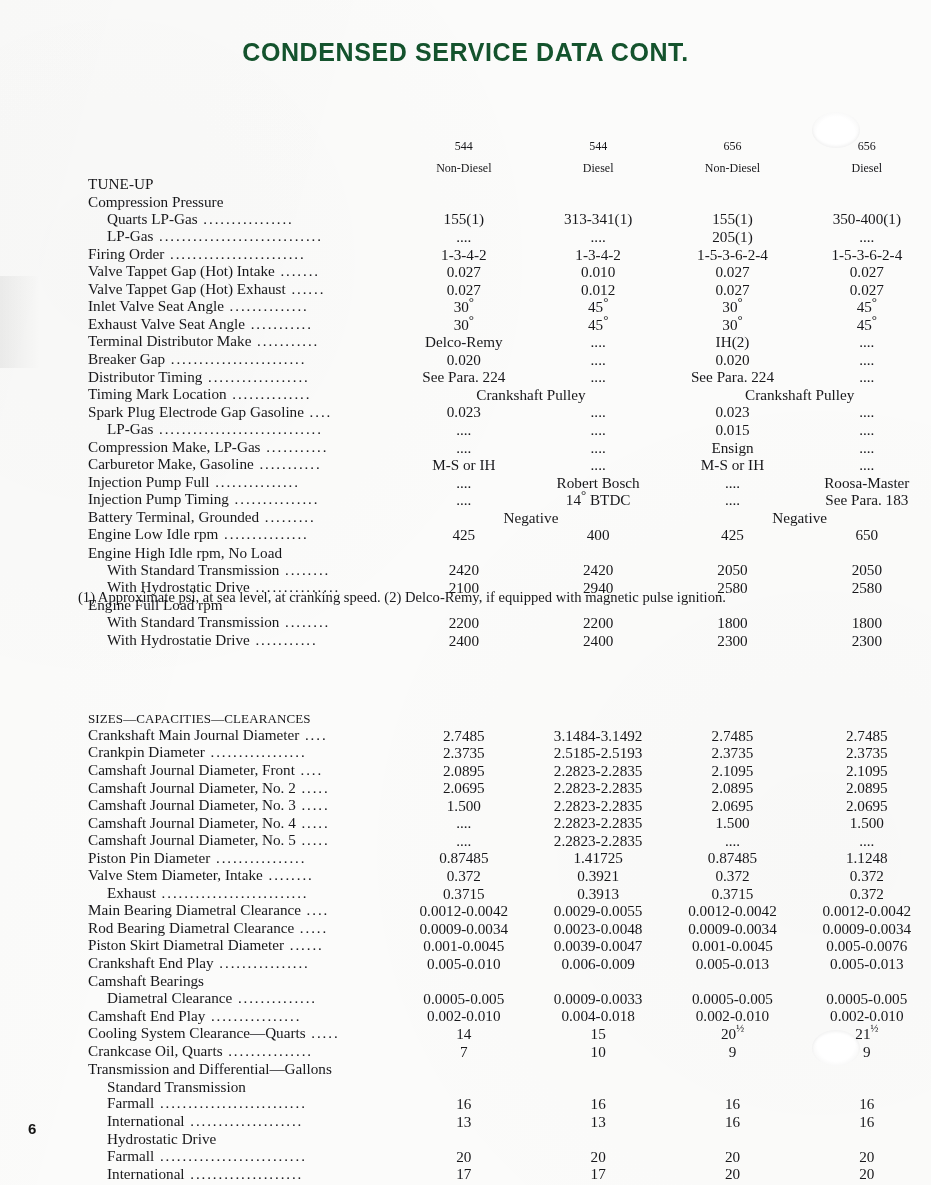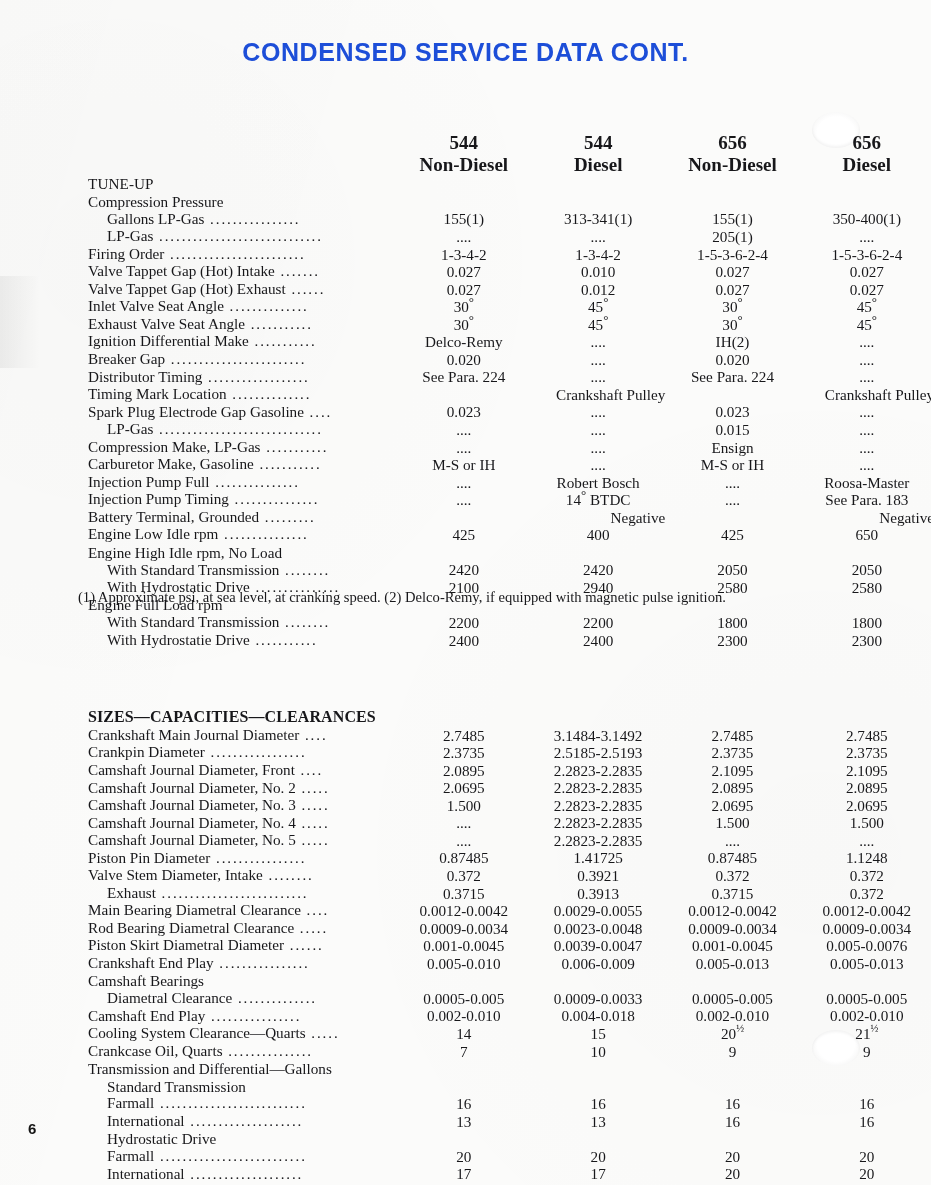--- a/index.html
+++ b/index.html
@@ -32,51 +32,51 @@
   .page{position:relative;width:931px;height:1185px;}
 
   
   .doc-title{
     position:absolute;left:0;top:38px;width:931px;
     text-align:center;
     font-family:"Liberation Sans",sans-serif;
     font-weight:bold;
     font-size:25px;
     letter-spacing:0.6px;
-    color:#1d4ed8;
+    color:#14532d;
   }
 
   
   .spec-table{
     position:absolute;
     left:88px; top:132px;
     width:846px;
     border-collapse:collapse;
     font-size:15.2px;
     line-height:1.0;
   }
   .spec-table td{padding:0;vertical-align:bottom;white-space:nowrap;}
 
   td.lbl{width:282px;}
   td.col{width:131px;text-align:center;}
-  td.span4{text-align:right;}
+  td.span4{text-align:center;}
 
   
   tr.r{height:17.55px;}
   tr.hdr-top{height:20px;}
   tr.hdr-bot{height:22px;}
   tr.gap-lg{height:60px;}
 
   .hdr-top td,.hdr-bot td{
-    text-align:center;font-weight:bold;font-size:19px;
+    text-align:center;font-weight:normal;font-size:12px;
   }
   .hdr-top td.lbl,.hdr-bot td.lbl{text-align:left;}
 
   .sec{font-weight:normal;letter-spacing:0.1px;}
-  .sec-sizes{font-weight:bold;font-size:16px;letter-spacing:0.1px;}
+  .sec-sizes{font-weight:normal;font-size:13px;letter-spacing:0.1px;}
 
   .ind1{padding-left:19px !important;}
   .ind2{padding-left:19px !important;}
   .dots{letter-spacing:1.9px;font-size:15px;}
 
   .deg{font-size:13px;vertical-align:super;line-height:0;}
   .frac{font-size:10.5px;vertical-align:super;line-height:0;position:relative;top:-1px;}
 
   
   .footnote{
@@ -127,21 +127,21 @@
           <td class="col"></td>
         </tr>
         <tr class="r">
           <td class="lbl"><span>Compression Pressure</span></td>
           <td class="col"></td>
           <td class="col"></td>
           <td class="col"></td>
           <td class="col"></td>
         </tr>
         <tr class="r">
-          <td class="lbl ind1"><span>Gallons LP-Gas</span><span class="dots"> ................</span></td>
+          <td class="lbl ind1"><span>Quarts LP-Gas</span><span class="dots"> ................</span></td>
           <td class="col">155(1)</td>
           <td class="col">313-341(1)</td>
           <td class="col">155(1)</td>
           <td class="col">350-400(1)</td>
         </tr>
         <tr class="r">
           <td class="lbl ind1"><span>LP-Gas</span><span class="dots"> .............................</span></td>
           <td class="col">....</td>
           <td class="col">....</td>
           <td class="col">205(1)</td>
@@ -176,21 +176,21 @@
           <td class="col">45<span class="deg">°</span></td>
         </tr>
         <tr class="r">
           <td class="lbl"><span>Exhaust Valve Seat Angle</span><span class="dots"> ...........</span></td>
           <td class="col">30<span class="deg">°</span></td>
           <td class="col">45<span class="deg">°</span></td>
           <td class="col">30<span class="deg">°</span></td>
           <td class="col">45<span class="deg">°</span></td>
         </tr>
         <tr class="r">
-          <td class="lbl"><span>Ignition Differential Make</span><span class="dots"> ...........</span></td>
+          <td class="lbl"><span>Terminal Distributor Make</span><span class="dots"> ...........</span></td>
           <td class="col">Delco-Remy</td>
           <td class="col">....</td>
           <td class="col">IH(2)</td>
           <td class="col">....</td>
         </tr>
         <tr class="r">
           <td class="lbl"><span>Breaker Gap</span><span class="dots"> ........................</span></td>
           <td class="col">0.020</td>
           <td class="col">....</td>
           <td class="col">0.020</td>

